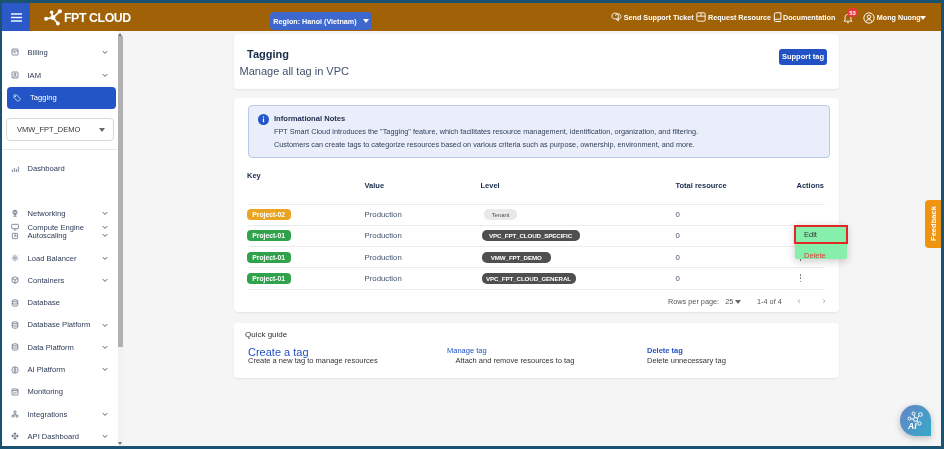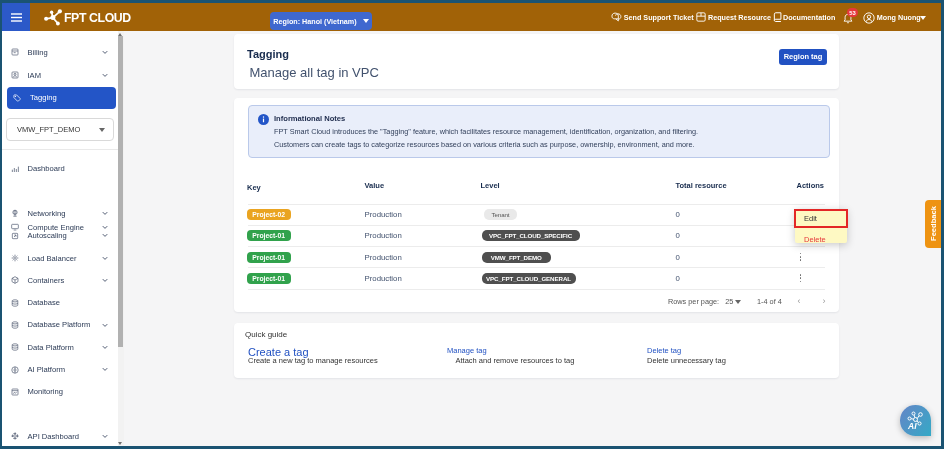--- a/index.html
+++ b/index.html
@@ -32,21 +32,21 @@
   .infobox { position:absolute; left:14px; right:9.5px; top:7.5px; height:52.5px; background:#e9eefa; border:1px solid #bac9ea; border-radius:4px; }
   .tblhead { position:absolute; font-size:7.5px; font-weight:bold; color:#172b4d; }
   .tbltxt { position:absolute; font-size:7.8px; color:#42526e; }
   .rowline { position:absolute; left:14px; right:14px; height:1px; background:#ececec; }
   .badge { position:absolute; left:13.2px; width:44px; height:11px; border-radius:4px; color:#fff; font-size:6.8px; font-weight:bold; display:flex; align-items:center; justify-content:center; }
   .lvl { position:absolute; left:248px; height:11px; border-radius:5px; font-size:6.2px; font-weight:bold; letter-spacing:-0.1px; display:flex; align-items:center; justify-content:center; white-space:nowrap; }
   .lvldark { background:#4f4f4f; color:#fff; }
   .dots { position:absolute; left:566px; width:2px; }
   .dots i { display:block; width:1.8px; height:1.8px; border-radius:50%; background:#6b6b6b; margin-bottom:1.5px; }
   
-  .menu { position:absolute; left:561px; top:111px; width:52.5px; height:34px; background:#fef9c3; border-radius:2px; box-shadow:0 2px 8px rgba(0,0,0,.22); z-index:20; }
+  .menu { position:absolute; left:561px; top:127px; width:52.5px; height:34px; background:#86efac; border-radius:2px; box-shadow:0 2px 8px rgba(0,0,0,.22); z-index:20; }
   .redrect { position:absolute; left:-0.5px; top:0px; width:53.5px; height:19.5px; border:2.4px solid #e32726; z-index:21; }
   .fb { position:absolute; right:2.5px; top:200px; width:16.5px; height:48px; background:#ee9312; border-radius:4px 0 0 4px; z-index:30; }
   .fb span { position:absolute; left:4px; top:41px; transform:rotate(-90deg); transform-origin:0 0; color:#fff; font-size:7.6px; font-weight:bold; white-space:nowrap; }
   .aibtn { position:absolute; left:900px; top:405px; width:30.5px; height:30.5px; border-radius:50% 50% 0 50%; background:linear-gradient(125deg,#6585c7,#35a9c6); z-index:30; box-shadow:0 2px 6px rgba(0,0,0,.25); }
 </style>
 </head>
 <body>
 
 <div class="topbar">
   <div class="burger">
@@ -248,56 +248,68 @@
       </svg>
   </div>
   <div class="sitem" style="top:349.8px;">
     <svg class="ic" width="10" height="10" viewBox="0 0 12 12" fill="none" stroke="#5a6478" stroke-width="1.1">
         <rect x="1.5" y="1.5" width="9" height="9" rx="1"></rect>
         <path d="M1.5 4 L10.5 4"></path>
         <path d="M3.5 8.5 L5 6.5 L6.5 8 L8.5 5.8"></path>
       </svg>
     <span>Monitoring</span>
   </div>
+  <div class="sitem" style="top:372.1px;">
+    <svg class="ic" width="10" height="10" viewBox="0 0 12 12" fill="none" stroke="#5a6478" stroke-width="1.1">
+        <circle cx="6" cy="3" r="1.7"></circle>
+        <circle cx="3" cy="9" r="1.7"></circle>
+        <circle cx="9" cy="9" r="1.7"></circle>
+        <path d="M6 4.7 L6 6.5 M6 6.5 L3.8 7.8 M6 6.5 L8.2 7.8"></path>
+      </svg>
+    <span>Integrations</span>
+    <svg class="chev" width="6" height="4.5" viewBox="0 0 8 5" fill="none" stroke="#3d4a63" stroke-width="1.2">
+        <path d="M1 1 L4 4 L7 1"></path>
+      </svg>
+  </div>
   <div class="sitem" style="top:394.4px;">
     <svg class="ic" width="10" height="10" viewBox="0 0 12 12" fill="none" stroke="#5a6478" stroke-width="1.1">
         <circle cx="6" cy="6" r="2"></circle>
         <path d="M6 1.2 L6.8 2.8 L5.2 2.8 Z M6 10.8 L6.8 9.2 L5.2 9.2 Z M1.2 6 L2.8 5.2 L2.8 6.8 Z M10.8 6 L9.2 5.2 L9.2 6.8 Z" fill="#5a6478"></path>
         <circle cx="6" cy="6" r="4.2" stroke-dasharray="2.2 1.6"></circle>
       </svg>
     <span>API Dashboard</span>
     <svg class="chev" width="6" height="4.5" viewBox="0 0 8 5" fill="none" stroke="#3d4a63" stroke-width="1.2">
         <path d="M1 1 L4 4 L7 1"></path>
       </svg>
   </div>
 </div>
 <div class="sscroll">
   <div style="position:absolute; left:0.8px; top:1.5px; width:0; height:0; border-left:2.2px solid transparent; border-right:2.2px solid transparent; border-bottom:3px solid #6f6f6f;"></div>
   <div class="sthumb"></div>
   <div style="position:absolute; left:0.8px; bottom:1.5px; width:0; height:0; border-left:2.2px solid transparent; border-right:2.2px solid transparent; border-top:3px solid #6f6f6f;"></div>
 </div>
 
 <div class="card" style="top:33.5px; height:55px;">
   <div style="position:absolute; left:13.5px; top:14.5px; font-size:11px; font-weight:bold; color:#172b4d;">Tagging</div>
-  <div style="position:absolute; left:16px; top:31.5px; font-size:13px; color:#42526e;">Manage all tag in VPC</div>
-  <div class="btn-create">Region tag</div>
+  <div style="position:absolute; left:6px; top:31.5px; font-size:11px; color:#42526e;">Manage all tag in VPC</div>
+  <div class="btn-create">Support tag</div>
 </div>
 
 <div class="card" style="top:97.5px; height:214.5px;">
   <div class="infobox">
     <svg style="position:absolute; left:9px; top:7.5px;" width="11" height="11" viewBox="0 0 12 12">
         <circle cx="6" cy="6" r="6" fill="#2356c8"></circle>
         <rect x="5.35" y="5" width="1.3" height="4" fill="#fff"></rect>
         <rect x="5.35" y="2.6" width="1.3" height="1.4" fill="#fff"></rect>
       </svg>
     <div style="position:absolute; left:25.5px; top:7.5px; font-size:7.6px; font-weight:bold; color:#1f2c4d;">Informational Notes</div>
     <div style="position:absolute; left:25.5px; top:18.5px; font-size:7.3px; color:#33415c; line-height:13px;">FPT Smart Cloud introduces the "Tagging" feature, which facilitates resource management, identification, organization, and filtering.<br>Customers can create tags to categorize resources based on various criteria such as purpose, ownership, environment, and more.</div>
   </div>
 
-  <div class="tblhead" style="left:13.5px; top:85px;">Key</div>
+  <div class="tblhead" style="left:13.5px; top:73px;">Key</div>
   <div class="tblhead" style="left:131px; top:83px;">Value</div>
   <div class="tblhead" style="left:247px; top:83px;">Level</div>
   <div class="tblhead" style="left:442px; top:83px;">Total resource</div>
   <div class="tblhead" style="left:563px; top:83px;">Actions</div>
   <div class="rowline" style="top:106px;"></div>
 
   <div class="badge" style="top:111px; background:#eaa421;">Project-02</div>
   <div class="tbltxt" style="left:131px; top:112px;">Production</div>
   <div class="lvl" style="top:111px; left:250.5px; width:33px; background:#e9e9e9; color:#555; font-weight:normal;">Tenant</div>
   <div class="tbltxt" style="left:442px; top:112px;">0</div>
@@ -342,21 +354,21 @@
     <div class="redrect"></div>
   </div>
 </div>
 
 <div class="card" style="top:322.5px; height:55.5px;">
   <div style="position:absolute; left:11.5px; top:7px; font-size:8px; color:#333;">Quick guide</div>
   <div style="position:absolute; left:14.5px; top:23.5px; font-size:11px; color:#2151c2;">Create a tag</div>
   <div style="position:absolute; left:14.5px; top:33px; font-size:7.5px; color:#333;">Create a new tag to manage resources</div>
   <div style="position:absolute; left:213.5px; top:23.5px; font-size:7.5px; color:#2151c2;">Manage tag</div>
   <div style="position:absolute; left:222px; top:33px; font-size:7.5px; color:#333;">Attach and remove resources to tag</div>
-  <div style="position:absolute; left:413.5px; top:23.5px; font-size:7.5px; color:#2151c2;">Delete tag</div>
+  <div style="position:absolute; left:413.5px; top:23.5px; font-size:7.5px; color:#2151c2;font-weight:bold;">Delete tag</div>
   <div style="position:absolute; left:413.5px; top:33px; font-size:7.5px; color:#333;">Delete unnecessary tag</div>
 </div>
 
 <div class="fb">
     <span>Feedback</span>
   </div>
 
 <div class="aibtn">
   <svg style="position:absolute; left:5px; top:5px;" width="21" height="21" viewBox="0 0 21 21">
     <g stroke="#fff" fill="none" stroke-width="1">

